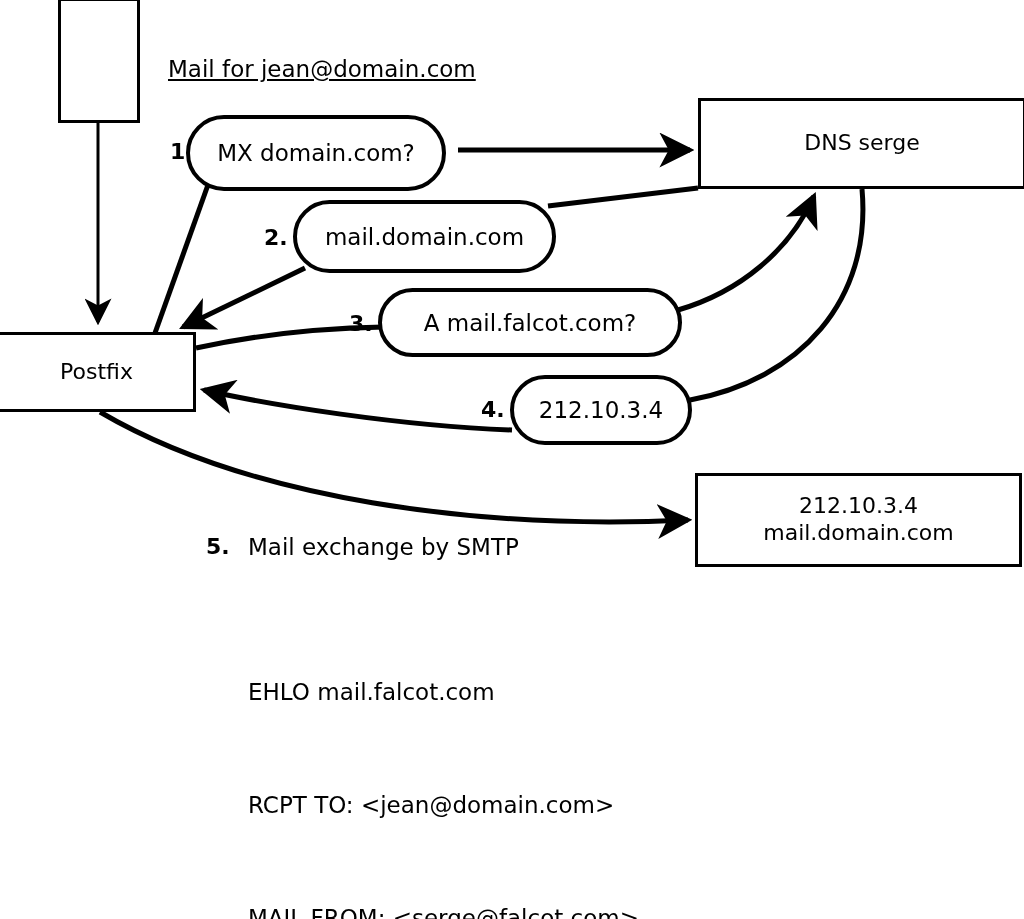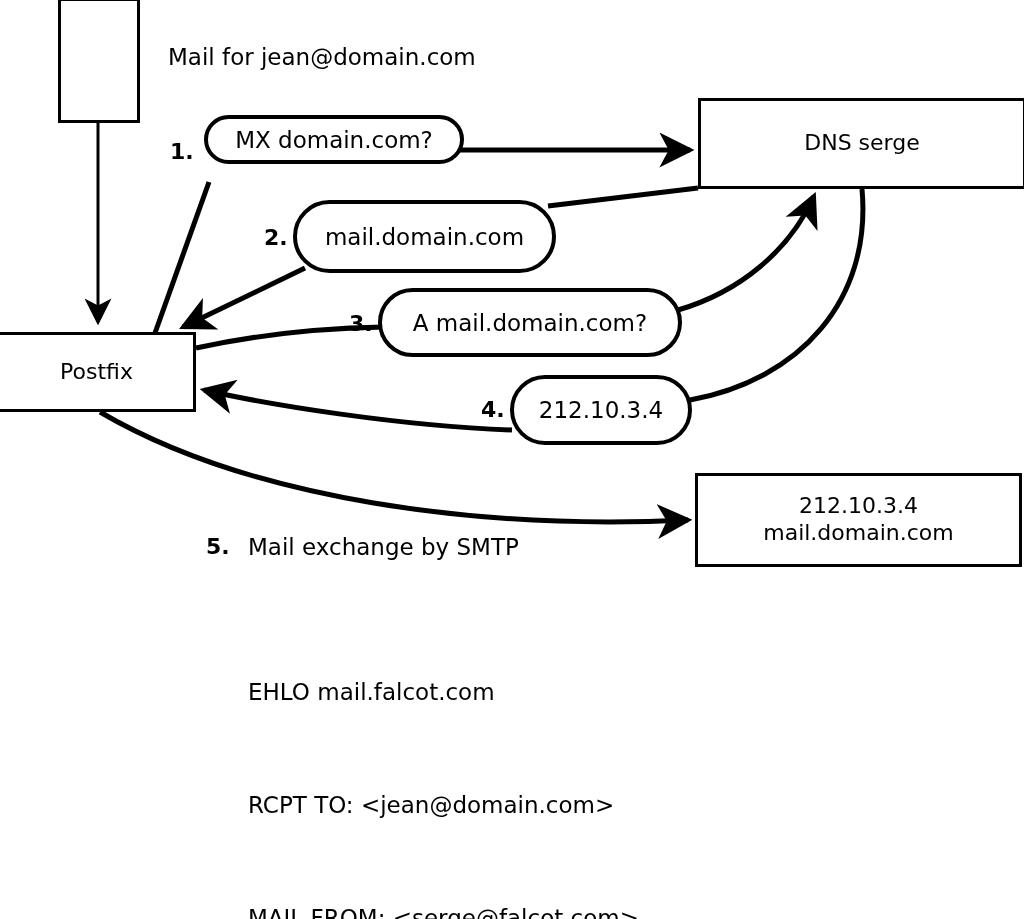--- a/index.html
+++ b/index.html
@@ -112,48 +112,48 @@
 
     <path d="M 512 430 C 400 426, 270 405, 204 390" fill="none" stroke="#000000" stroke-width="5" marker-end="url(#ah)"></path>
 
     <path d="M 100 412 C 250 500, 480 530, 688 520" fill="none" stroke="#000000" stroke-width="5" marker-end="url(#ah)"></path>
   </svg>
 
   <div class="node-box" style="left:58px; top:-2px; width:82px; height:125px;">
     <span></span>
   </div>
 
-  <div class="plain-label" style="left:168px; top:44px;">Mail for jean@domain.com</div>
+  <div class="plain-label" style="left:168px; top:56px;text-decoration:underline;">Mail for jean@domain.com</div>
 
   <div class="node-box" style="left:698px; top:98px; width:328px; height:91px;">
     <span>DNS serge</span>
   </div>
 
   <div class="node-box" style="left:-3px; top:332px; width:199px; height:80px;">
     <span>Postfix</span>
   </div>
 
   <div class="node-box" style="left:695px; top:473px; width:327px; height:94px; flex-direction:column;">
     <span>212.10.3.4</span>
     <span>mail.domain.com</span>
   </div>
 
   <div class="step-num" style="left:170px; top:139px;">1.</div>
-  <div class="pill" style="left:204px; top:115px; width:260px; height:49px;">
+  <div class="pill" style="left:186px; top:115px; width:260px; height:76px;">
     <span>MX domain.com?</span>
   </div>
 
   <div class="step-num" style="left:264px; top:225px;">2.</div>
   <div class="pill" style="left:293px; top:200px; width:263px; height:73px;">
     <span>mail.domain.com</span>
   </div>
 
   <div class="step-num" style="left:349px; top:311px;">3.</div>
   <div class="pill" style="left:378px; top:288px; width:304px; height:69px;">
-    <span>A mail.domain.com?</span>
+    <span>A mail.falcot.com?</span>
   </div>
 
   <div class="step-num" style="left:481px; top:397px;">4.</div>
   <div class="pill" style="left:510px; top:375px; width:182px; height:70px;">
     <span>212.10.3.4</span>
   </div>
 
   <div class="step-num" style="left:206px; top:534px;">5.</div>
   <div class="plain-label" style="left:248px; top:534px;text-align:right;">Mail exchange by SMTP</div>
 

